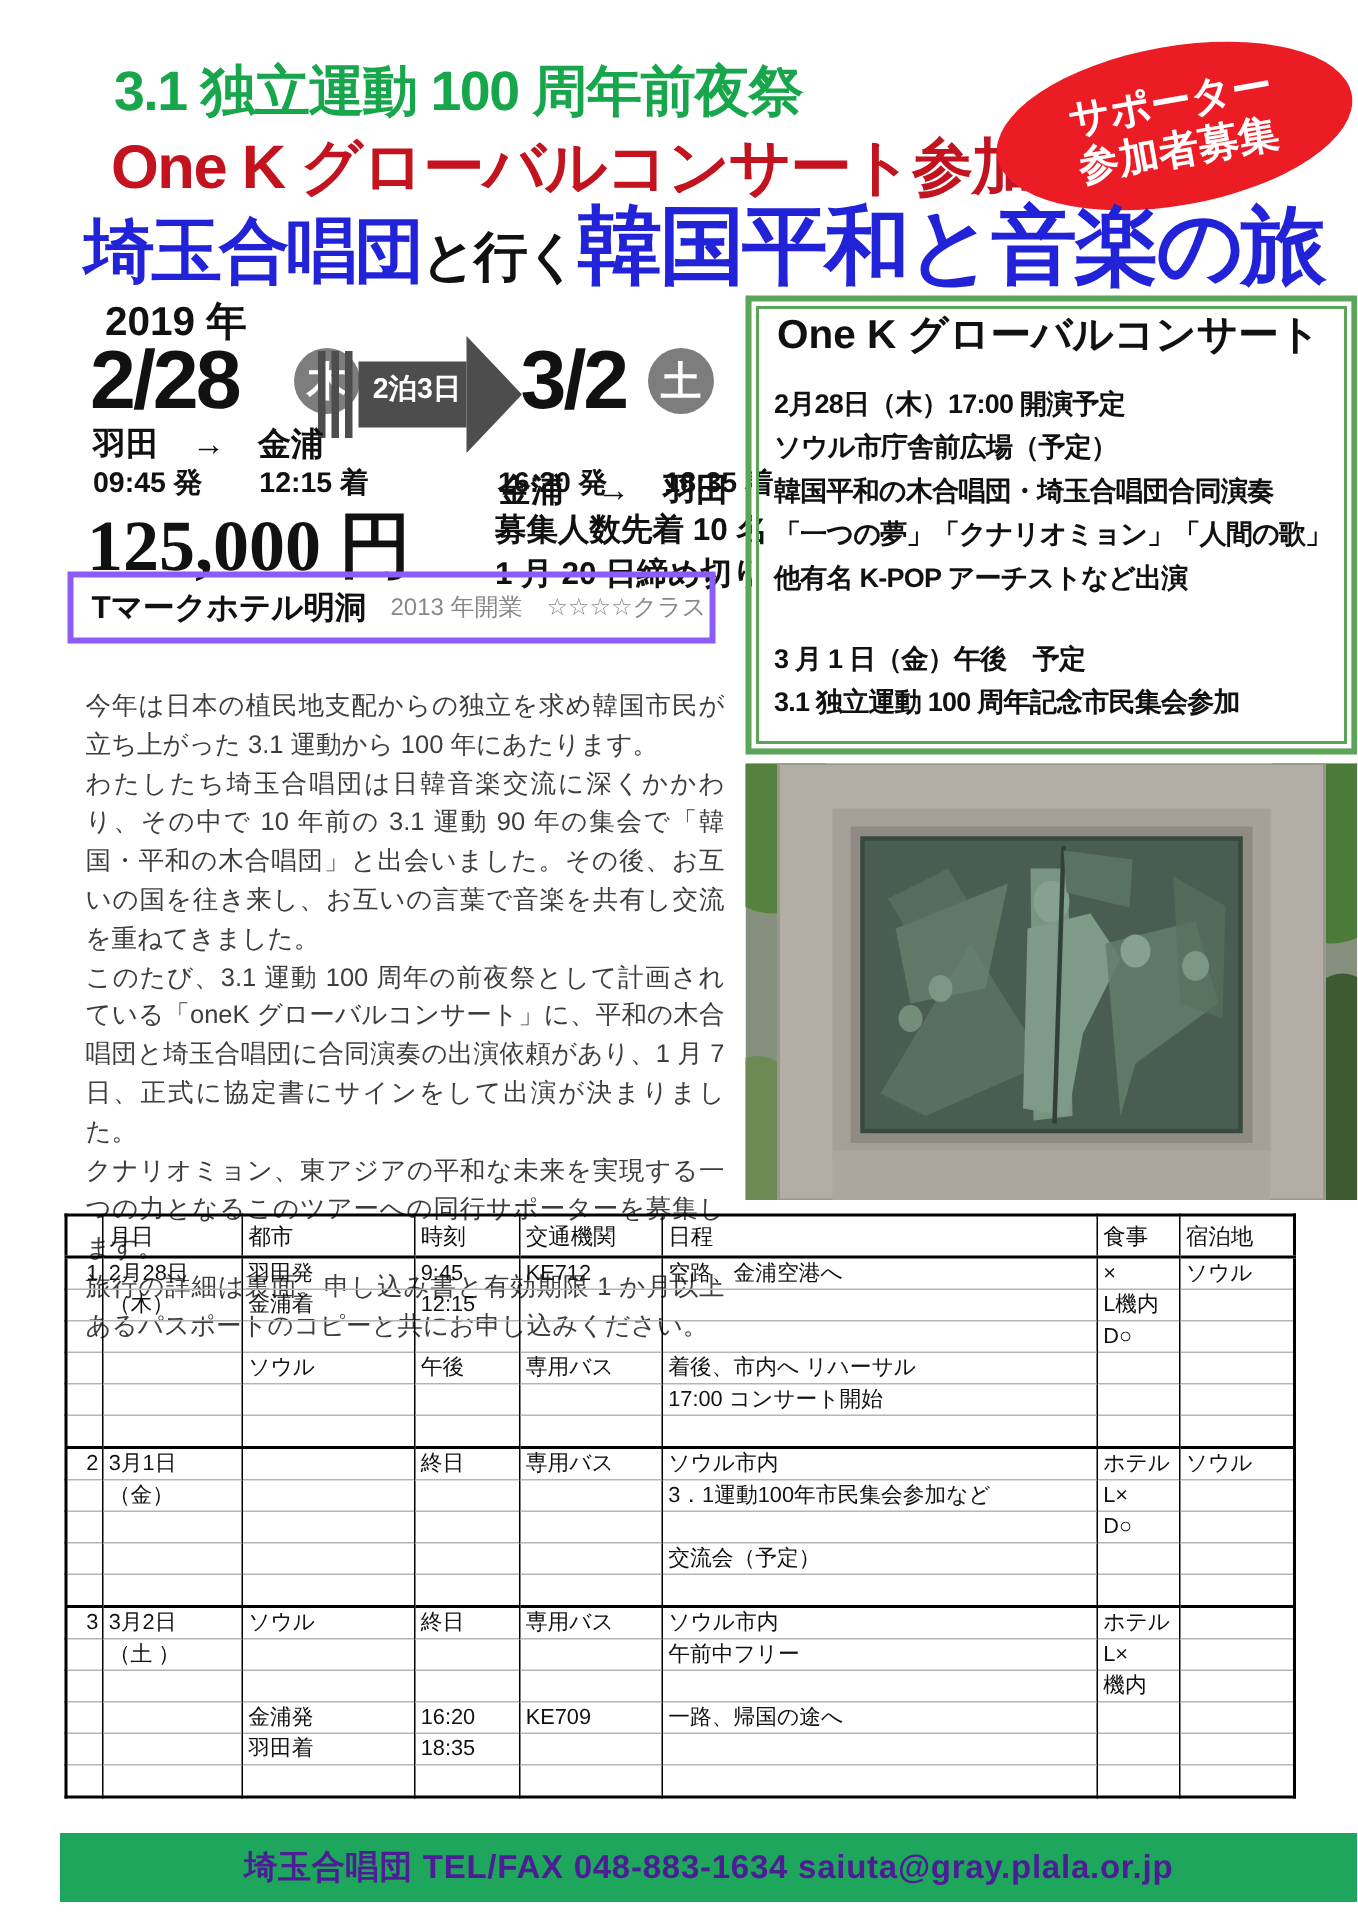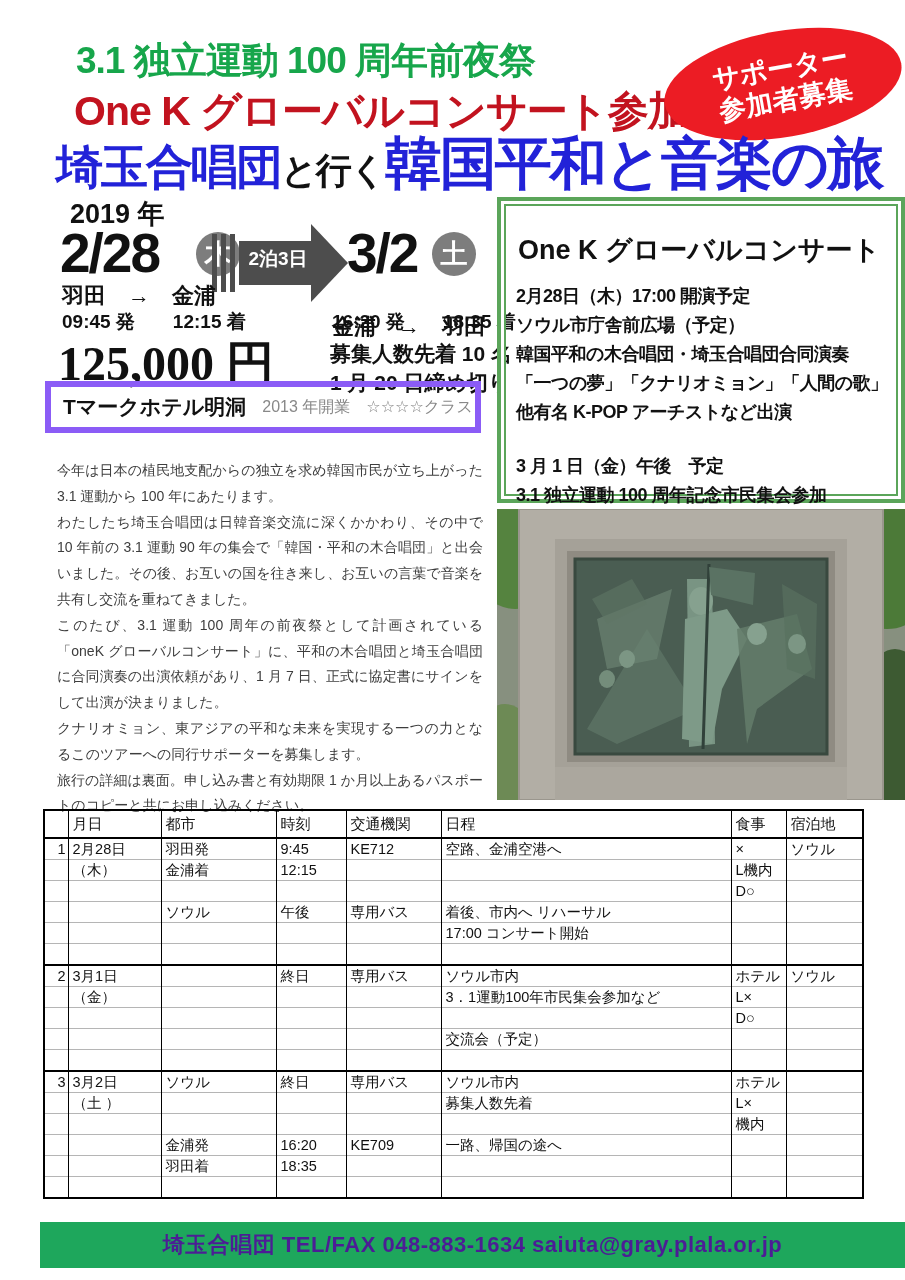--- a/index.html
+++ b/index.html
@@ -47,36 +47,36 @@
   .sb-route{position:absolute;top:281px;font-size:22px;font-weight:bold;white-space:nowrap;}
   .sb-route.dep{left:62px;}
   .sb-route.ret{left:332px;margin-top:31px;}
   .sb-times{position:absolute;top:309px;font-size:19px;font-weight:bold;white-space:nowrap;}
   .sb-times.dep{left:62px;}
   .sb-times.ret{left:332px;}
   .sb-price{position:absolute;left:58px;top:332px;font-size:48px;font-weight:bold;
             font-family:"Liberation Serif","DejaVu Serif",serif;letter-spacing:0;}
   .sb-recruit{position:absolute;left:330px;top:339px;font-size:21px;font-weight:bold;line-height:29px;}
   .hotel-box{position:absolute;left:45px;top:381px;width:400px;height:40px;
-             border:6px solid #8b5cf6;display:flex;align-items:center;padding:0 12px;gap:16px;}
+             border:4px solid #8b5cf6;display:flex;align-items:center;padding:0 12px;gap:16px;}
   .hotel-name{font-size:21px;font-weight:bold;white-space:nowrap;}
   .hotel-sub{font-size:16px;color:#888;white-space:nowrap;}
 
   
   .concert-box{position:absolute;left:497px;top:197px;width:408px;height:306px;
                box-sizing:border-box;border:4px solid var(--box_border_green);
                box-shadow:inset 0 0 0 3px #fff,inset 0 0 0 5px var(--box_border_green);
-               padding:29px 15px 0 15px;}
+               padding:2px 15px 0 15px;}
   .concert-title{font-size:27px;font-weight:bold;margin:2px 0 14px 2px;white-space:nowrap;}
   .concert-line{font-size:18px;font-weight:bold;line-height:29px;letter-spacing:-0.5px;white-space:nowrap;}
   .concert-group2{margin-top:25px;}
 
   
   .body-text{position:absolute;left:57px;top:458px;width:426px;}
-  .body-paragraph{margin:0;font-size:14px;line-height:25.8px;color:#3d3d3d;
+  .body-paragraph{margin:0;font-size:17px;line-height:25.8px;color:#3d3d3d;
                   text-align:justify;letter-spacing:0;}
 
   
   .photo{position:absolute;left:497px;top:509px;width:408px;height:291px;}
 
   
   .itinerary{position:absolute;left:43px;top:785px;margin-top:24px;}
   table{border-collapse:collapse;table-layout:fixed;width:819px;border:2px solid #000;}
   th{font-size:15px;font-weight:normal;text-align:left;padding:2px 4px;height:22px;
      border-left:1px solid #000;border-bottom:2px solid #000;white-space:nowrap;overflow:hidden;}
@@ -332,21 +332,21 @@
             <td>ソウル市内</td>
             <td>ホテル</td>
             <td></td>
           </tr>
           <tr>
             <td></td>
             <td>（土 ）</td>
             <td></td>
             <td></td>
             <td></td>
-            <td>募集人数先着</td>
+            <td>午前中フリー</td>
             <td>L×</td>
             <td></td>
           </tr>
           <tr>
             <td></td>
             <td></td>
             <td></td>
             <td></td>
             <td></td>
             <td></td>

